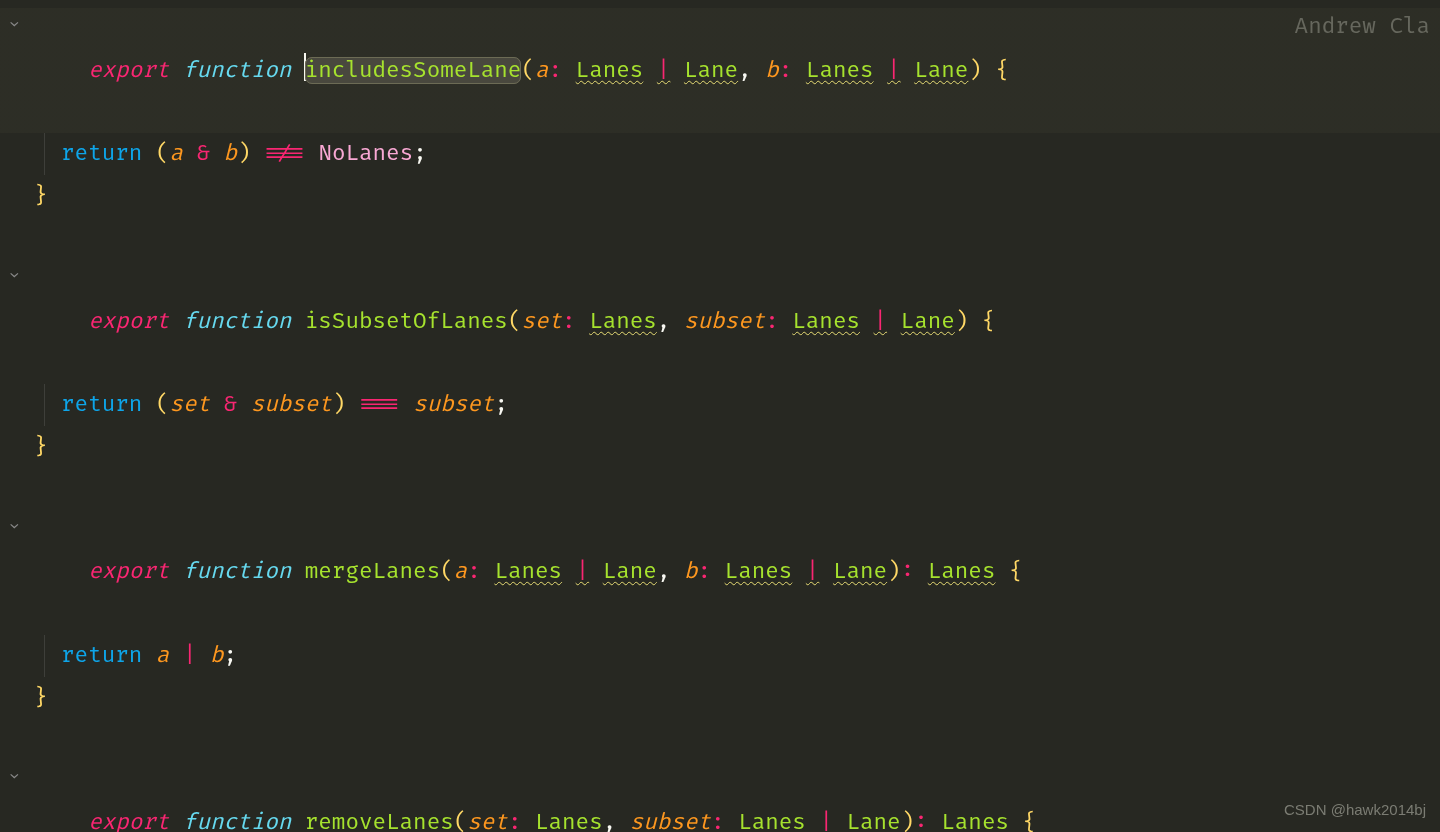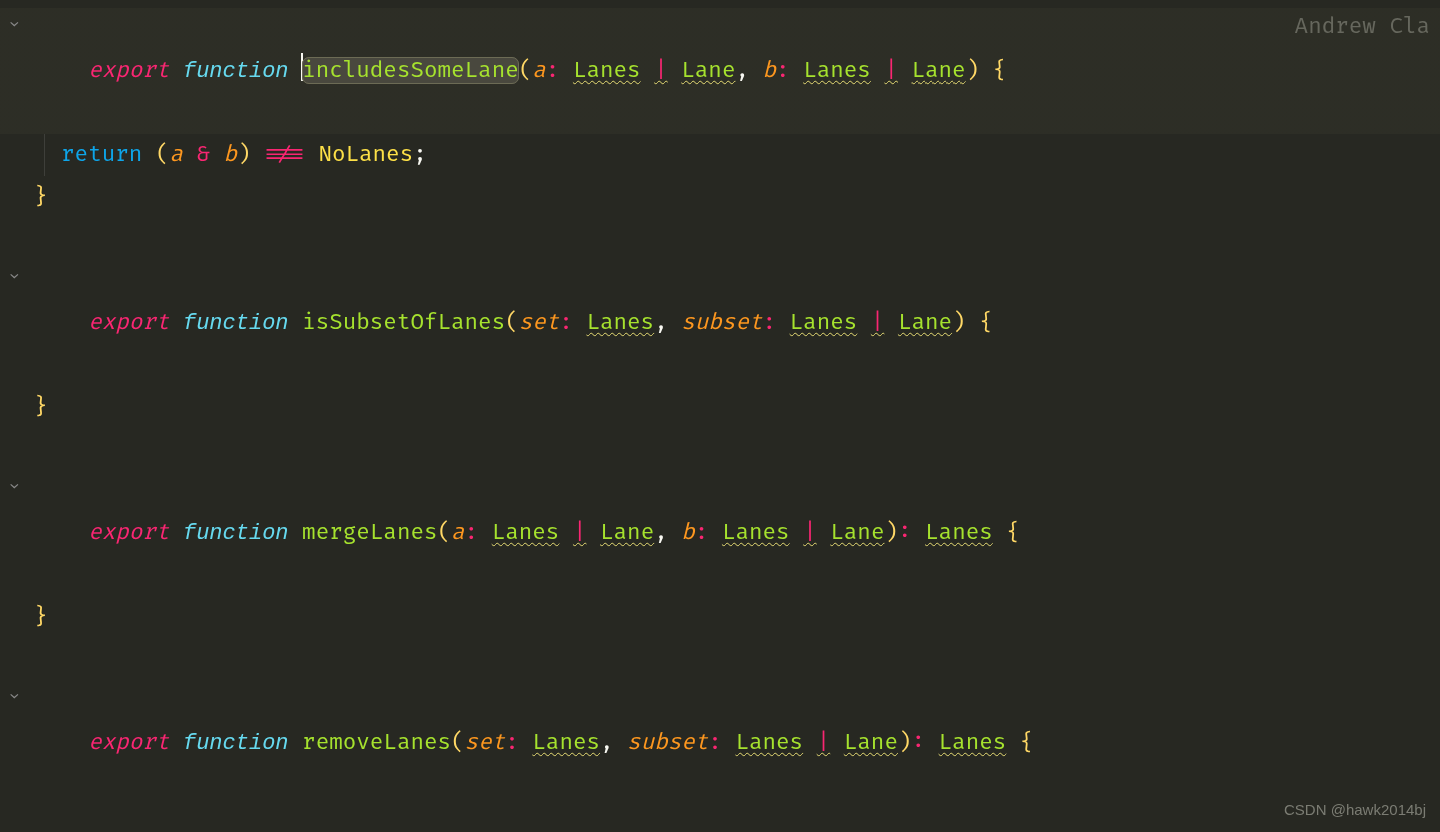--- a/index.html
+++ b/index.html
@@ -36,33 +36,33 @@
   .indent-guide {
     position: absolute;
     left: 44px;
     top: 0;
     bottom: 0;
     width: 1px;
     background: #3e3f3a;
   }
   
   .k-export  { color: #f92672; font-style: italic; }
-  .k-func    { color: #66d9ef; font-style: italic; font-family: Liberation Mono, monospace; }
+  .k-func    { color: #66d9ef; font-style: italic; }
   .k-return  { color: #0ea5e9; }
   .fn-name   { color: #a6e22e; }
   .param     { color: #fd971f; font-style: italic; }
   .type      { color: #a6e22e; text-decoration: underline; text-decoration-color: #a6e22e; }
   .punct     { color: #f8f8f2; }
   .paren     { color: #ffd866; }
   .brace     { color: #ffd866; }
   .op        { color: #f92672; }
   .colon     { color: #f92672; }
   .pipe      { color: #f92672; }
   .var-it    { color: #fd971f; font-style: italic; }
-  .const-ref { color: #fde047; }
+  .const-ref { color: #f9a8d4; }
 
   
   .squig {
     text-decoration: underline wavy #e6db74;
     text-decoration-thickness: 1.2px;
     text-underline-offset: 3px;
   }
   
 
   
@@ -112,26 +112,28 @@
   <div class="line first-hl">
     <span class="fold">⌄</span><span class="k-export">export</span> <span class="k-func">function</span> <span class="cursor"></span><span class="fn-name sel-word">includesSomeLane</span><span class="paren">(</span><span class="param">a</span><span class="colon">:</span> <span class="type squig">Lanes</span> <span class="pipe squig">|</span> <span class="type squig">Lane</span><span class="punct">,</span> <span class="param">b</span><span class="colon">:</span> <span class="type squig">Lanes</span> <span class="pipe squig">|</span> <span class="type squig">Lane</span><span class="paren">)</span> <span class="brace">{</span>
   </div>
   <div class="line"><span class="indent-guide"></span>  <span class="k-return">return</span> <span class="paren">(</span><span class="var-it">a</span> <span class="op">&amp;</span> <span class="var-it">b</span><span class="paren">)</span> <span class="op">!==</span> <span class="const-ref">NoLanes</span><span class="punct">;</span></div>
   <div class="line"><span class="brace">}</span></div>
   <div class="line"> </div>
 
   <div class="line">
     <span class="fold">⌄</span><span class="k-export">export</span> <span class="k-func">function</span> <span class="fn-name">isSubsetOfLanes</span><span class="paren">(</span><span class="param">set</span><span class="colon">:</span> <span class="type squig">Lanes</span><span class="punct">,</span> <span class="param">subset</span><span class="colon">:</span> <span class="type squig">Lanes</span> <span class="pipe squig">|</span> <span class="type squig">Lane</span><span class="paren">)</span> <span class="brace">{</span>
   </div>
+  <div class="line"><span class="indent-guide"></span>  <span class="k-return">return</span> <span class="paren">(</span><span class="var-it">set</span> <span class="op">&amp;</span> <span class="var-it">subset</span><span class="paren">)</span> <span class="op">===</span> <span class="var-it">subset</span><span class="punct">;</span></div>
   <div class="line"><span class="brace">}</span></div>
   <div class="line"> </div>
 
   <div class="line">
     <span class="fold">⌄</span><span class="k-export">export</span> <span class="k-func">function</span> <span class="fn-name">mergeLanes</span><span class="paren">(</span><span class="param">a</span><span class="colon">:</span> <span class="type squig">Lanes</span> <span class="pipe squig">|</span> <span class="type squig">Lane</span><span class="punct">,</span> <span class="param">b</span><span class="colon">:</span> <span class="type squig">Lanes</span> <span class="pipe squig">|</span> <span class="type squig">Lane</span><span class="paren">)</span><span class="colon">:</span> <span class="type squig">Lanes</span> <span class="brace">{</span>
   </div>
+  <div class="line"><span class="indent-guide"></span>  <span class="k-return">return</span> <span class="var-it">a</span> <span class="op">|</span> <span class="var-it">b</span><span class="punct">;</span></div>
   <div class="line"><span class="brace">}</span></div>
   <div class="line"> </div>
 
   <div class="line">
     <span class="fold">⌄</span><span class="k-export">export</span> <span class="k-func">function</span> <span class="fn-name">removeLanes</span><span class="paren">(</span><span class="param">set</span><span class="colon">:</span> <span class="type squig">Lanes</span><span class="punct">,</span> <span class="param">subset</span><span class="colon">:</span> <span class="type squig">Lanes</span> <span class="pipe squig">|</span> <span class="type squig">Lane</span><span class="paren">)</span><span class="colon">:</span> <span class="type squig">Lanes</span> <span class="brace">{</span>
   </div>
 
 </div>
 
 <div class="watermark">CSDN @hawk2014bj</div>

